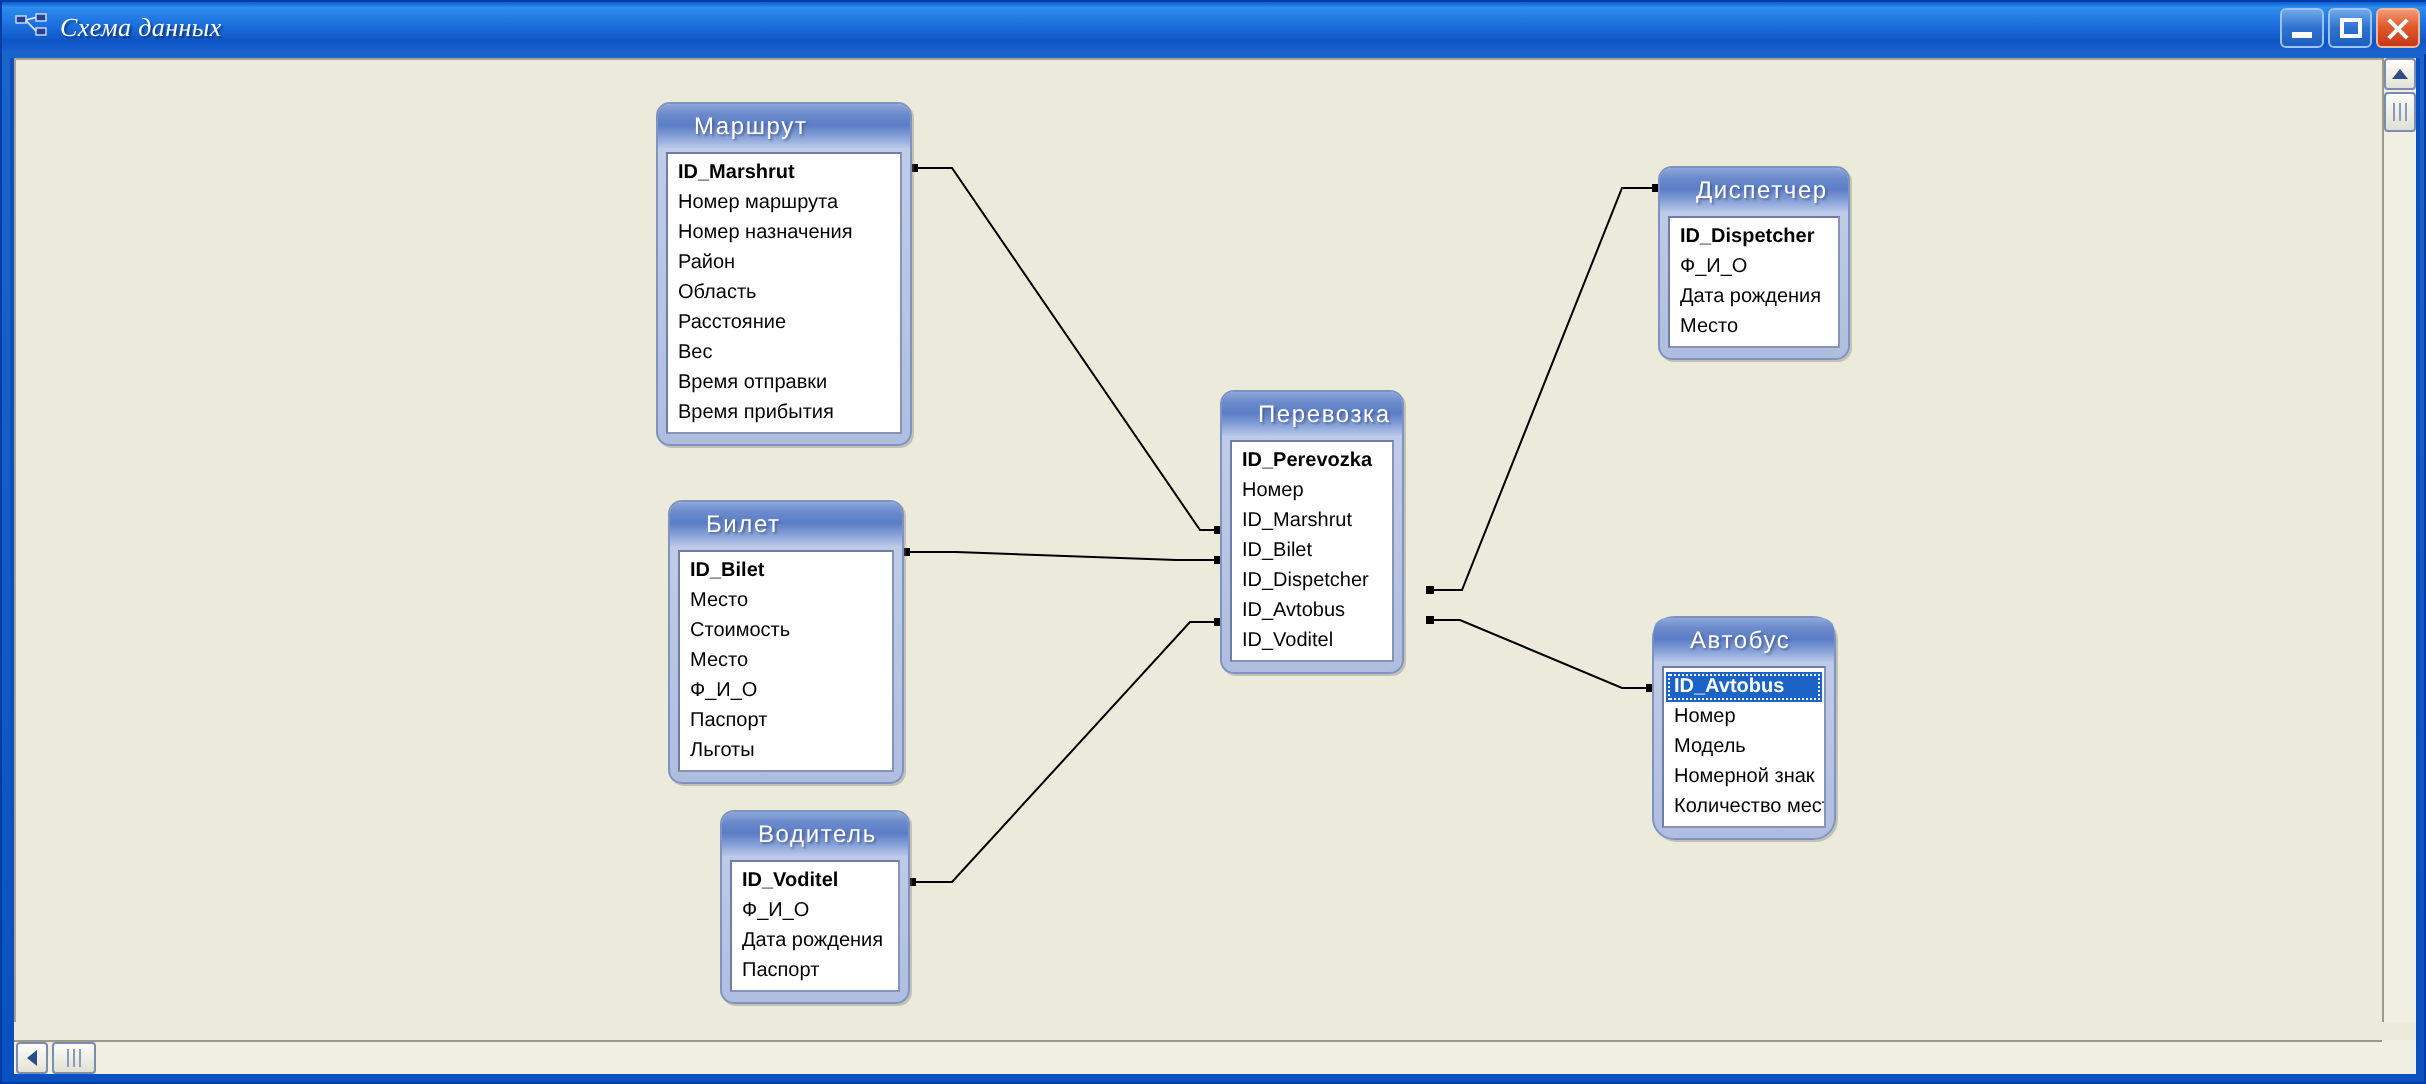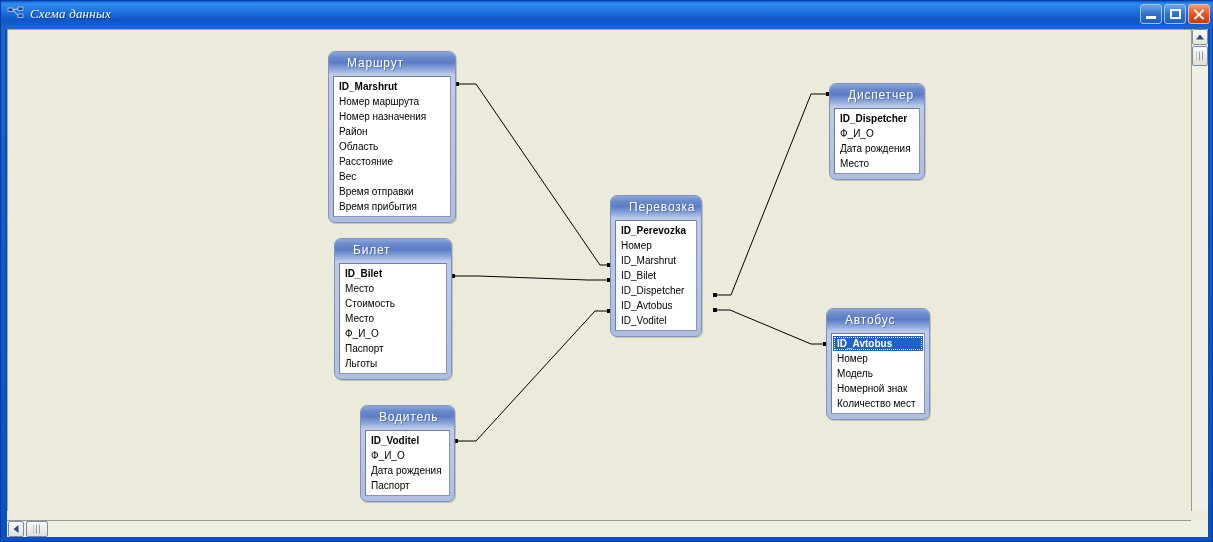--- a/index.html
+++ b/index.html
@@ -314,21 +314,21 @@
                 <div class="fld">Номер маршрута</div>
                 <div class="fld">Номер назначения</div>
                 <div class="fld">Район</div>
                 <div class="fld">Область</div>
                 <div class="fld">Расстояние</div>
                 <div class="fld">Вес</div>
                 <div class="fld">Время отправки</div>
                 <div class="fld">Время прибытия</div>
               </div>
             </div>
-            <div class="tbl" style="left: 326px; top: 208px; width: 118px;">
+            <div class="tbl" style="left: 326px; top: 220px; width: 118px;">
               <div class="tbl-head">Билет</div>
               <div class="tbl-body">
                 <div class="fld pk">ID_Bilet</div>
                 <div class="fld">Место</div>
                 <div class="fld">Стоимость</div>
                 <div class="fld">Место</div>
                 <div class="fld">Ф_И_О</div>
                 <div class="fld">Паспорт</div>
                 <div class="fld">Льготы</div>
               </div>
@@ -356,21 +356,21 @@
             </div>
             <div class="tbl" style="left: 821px; top: 53px; width: 96px;">
               <div class="tbl-head">Диспетчер</div>
               <div class="tbl-body">
                 <div class="fld pk">ID_Dispetcher</div>
                 <div class="fld">Ф_И_О</div>
                 <div class="fld">Дата рождения</div>
                 <div class="fld">Место</div>
               </div>
             </div>
-            <div class="tbl" style="left: 818px; top: 278px; width: 104px;">
+            <div class="tbl" style="left: 818px; top: 278px; width: 92px; border-radius: 11px;">
               <div class="tbl-head">Автобус</div>
               <div class="tbl-body">
                 <div class="fld pk sel">ID_Avtobus</div>
                 <div class="fld">Номер</div>
                 <div class="fld">Модель</div>
                 <div class="fld">Номерной знак</div>
                 <div class="fld">Количество мест</div>
               </div>
             </div>
           </div>

